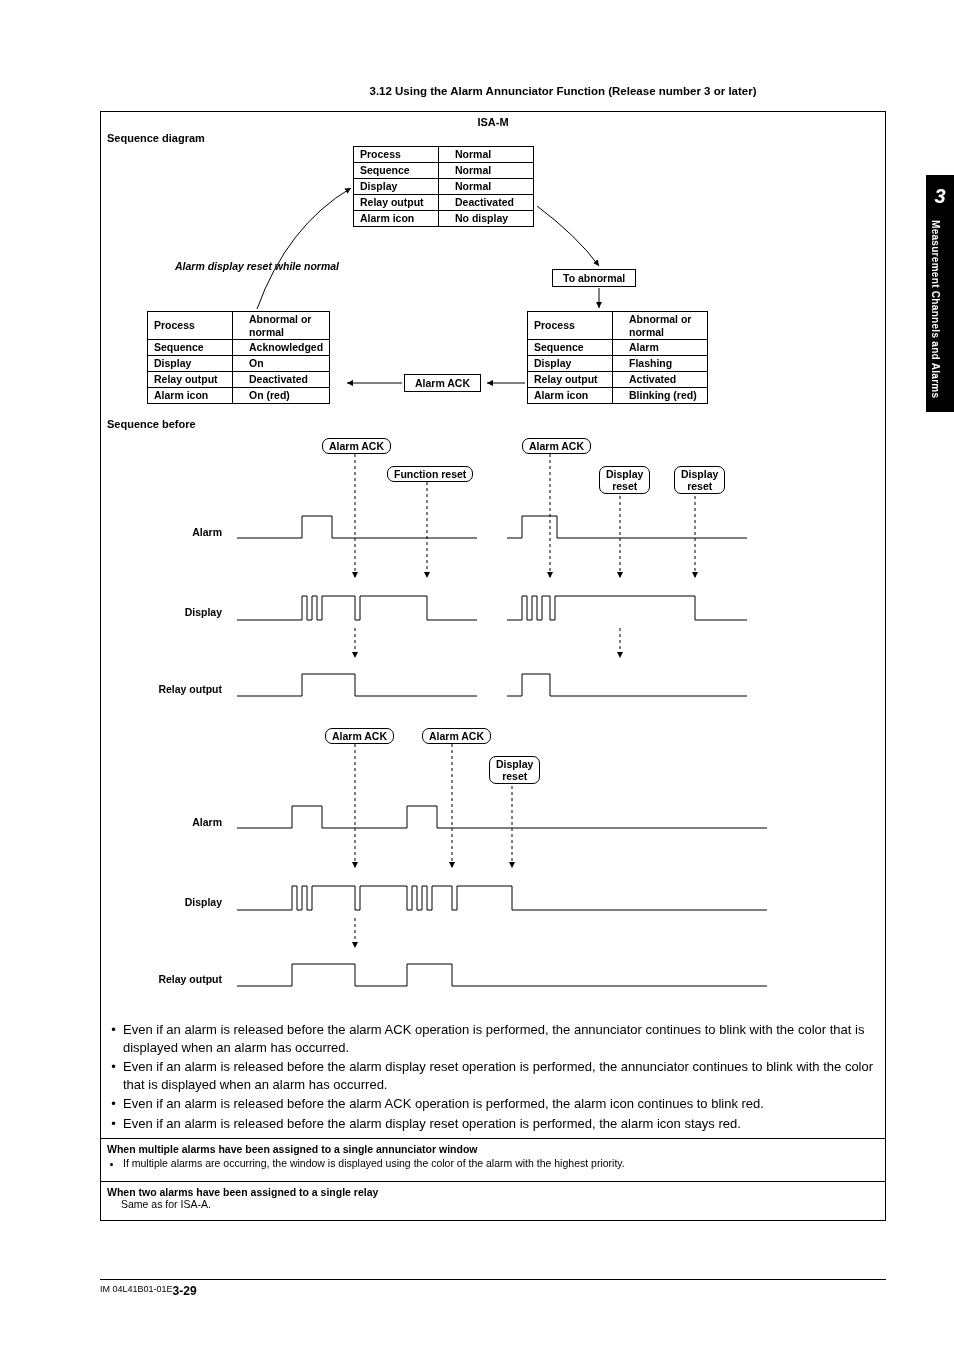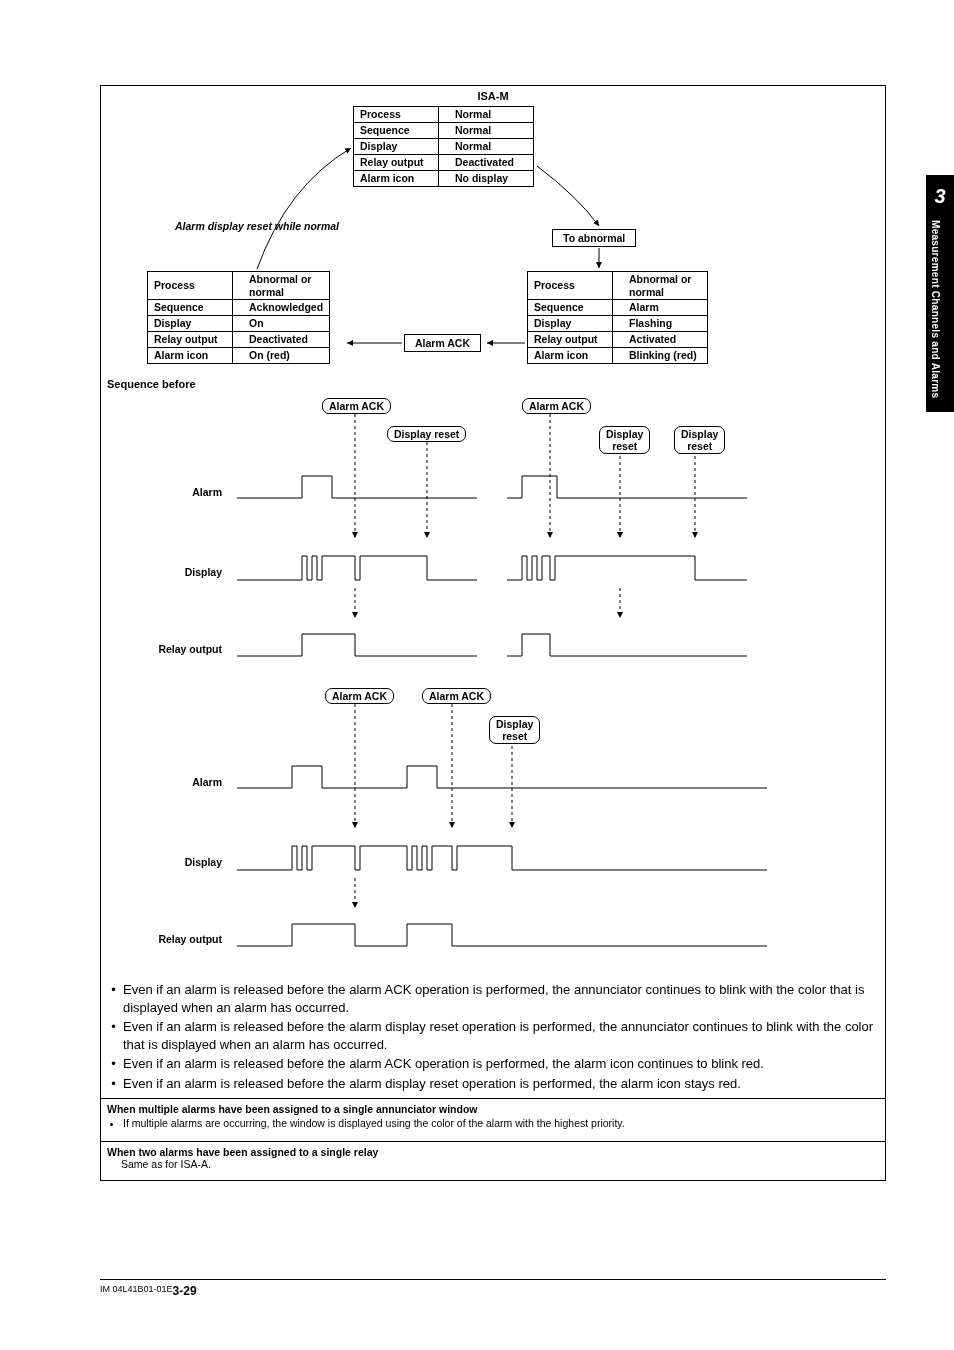--- a/index.html
+++ b/index.html
@@ -171,23 +171,25 @@
 </style>
 </head>
 <body>
 
 <div class="tab">
   <div class="tab-num">3</div>
   <div class="tab-text">Measurement Channels and Alarms</div>
 </div>
 
 <div class="page">
+  <div class="section-title">3.12  Using the Alarm Annunciator Function (Release number 3 or later)</div>
 
   <div class="main-box">
     <div class="isa-header">ISA-M</div>
+    <div class="sub-header">Sequence diagram</div>
 
     <div class="diagram-area">
 
       <table class="state-table" style="left:246px; top:0;">
         <tbody>
             <tr>
               <td class="lbl">Process</td>
               <td class="val">Normal</td>
             </tr>
         <tr>
@@ -280,21 +282,21 @@
         <path d="M295 237 L 240 237" stroke="#000" fill="none" marker-end="url(#ah)"></path>
 
         <path d="M150 163 Q 180 80 244 42" stroke="#000" fill="none" marker-end="url(#ah)"></path>
       </svg>
     </div>
 
     <div class="sub-header">Sequence before</div>
 
     <div class="pattern-block">
       <div class="round-box" style="left:215px; top:0;">Alarm ACK</div>
-      <div class="round-box" style="left:280px; top:28px;">Display reset</div>
+      <div class="round-box" style="left:280px; top:28px;">Function reset</div>
 
       <div class="round-box" style="left:415px; top:0;">Alarm ACK</div>
       <div class="round-box" style="left:492px; top:28px;">Display<br>reset</div>
       <div class="round-box" style="left:567px; top:28px;">Display<br>reset</div>
 
       <div class="row-label" style="left:20px; top:88px;">Alarm</div>
       <div class="row-label" style="left:20px; top:168px;">Display</div>
       <div class="row-label" style="left:20px; top:245px;">Relay output</div>
 
       <svg class="arrows">

